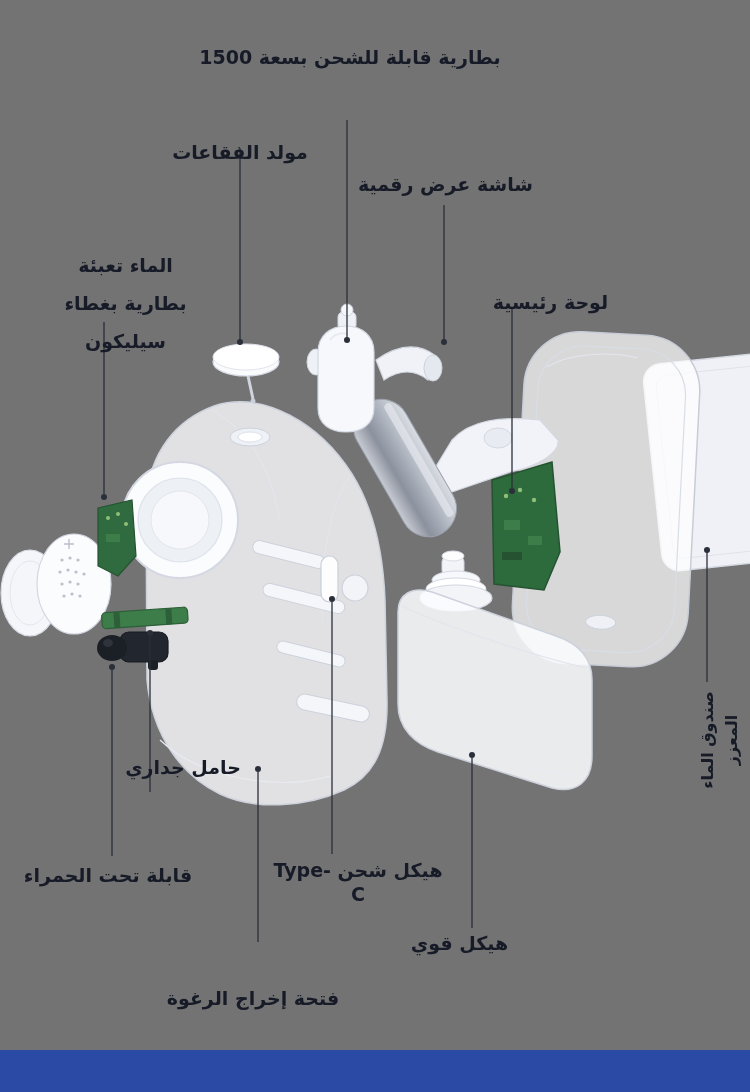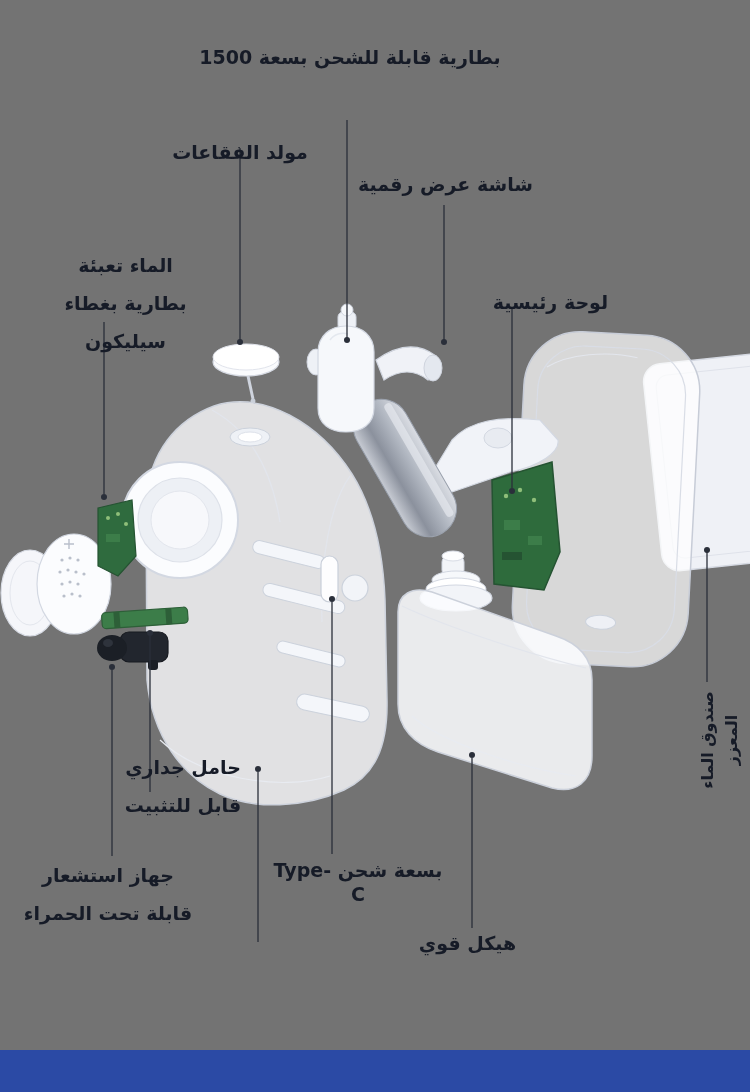--- a/index.html
+++ b/index.html
@@ -203,28 +203,27 @@
     <div>الماء تعبئة</div>
     <div>بطارية بغطاء سيليكون</div>
   </div>
 
   <div class="lbl" style="left: 468px; top: 278px; width: 165px; color: rgb(22, 27, 39); margin-top: 12px;">لوحة رئيسية</div>
 
   <div class="lbl vert" style="color: rgb(22, 27, 39);">صندوق الماء المعزز</div>
 
   <div class="lbl two" style="left: 98px; top: 748px; width: 170px; color: rgb(22, 27, 39);">
     <div>حامل جداري</div>
-    <div>قابل للتثبيت</div>
   </div>
 
   <div class="lbl two" style="left: 8px; top: 856px; width: 200px; color: rgb(22, 27, 39);">
-    <div>جهاز استشعار</div>
     <div>قابلة تحت الحمراء</div>
   </div>
 
-  <div class="lbl" style="left: 268px; top: 858px; width: 180px; color: rgb(22, 27, 39);">بسعة شحن Type-C</div>
-
-
-
-  <div class="lbl" style="left: 400px; top: 931px; width: 135px; color: rgb(22, 27, 39);">هيكل قوي</div>
+  <div class="lbl" style="left: 268px; top: 858px; width: 180px; color: rgb(22, 27, 39);">هيكل شحن Type-C</div>
+
+
+  <div class="lbl" style="left: 158px; top: 986px; width: 190px; color: rgb(22, 27, 39);">فتحة إخراج الرغوة</div>
+
+  <div class="lbl" style="left: 392px; top: 931px; width: 135px; color: rgb(22, 27, 39);">هيكل قوي</div>
 
   <div class="footer-bar" style="background: rgb(43, 74, 165);"></div>
 </div>
 
 </body></html>

